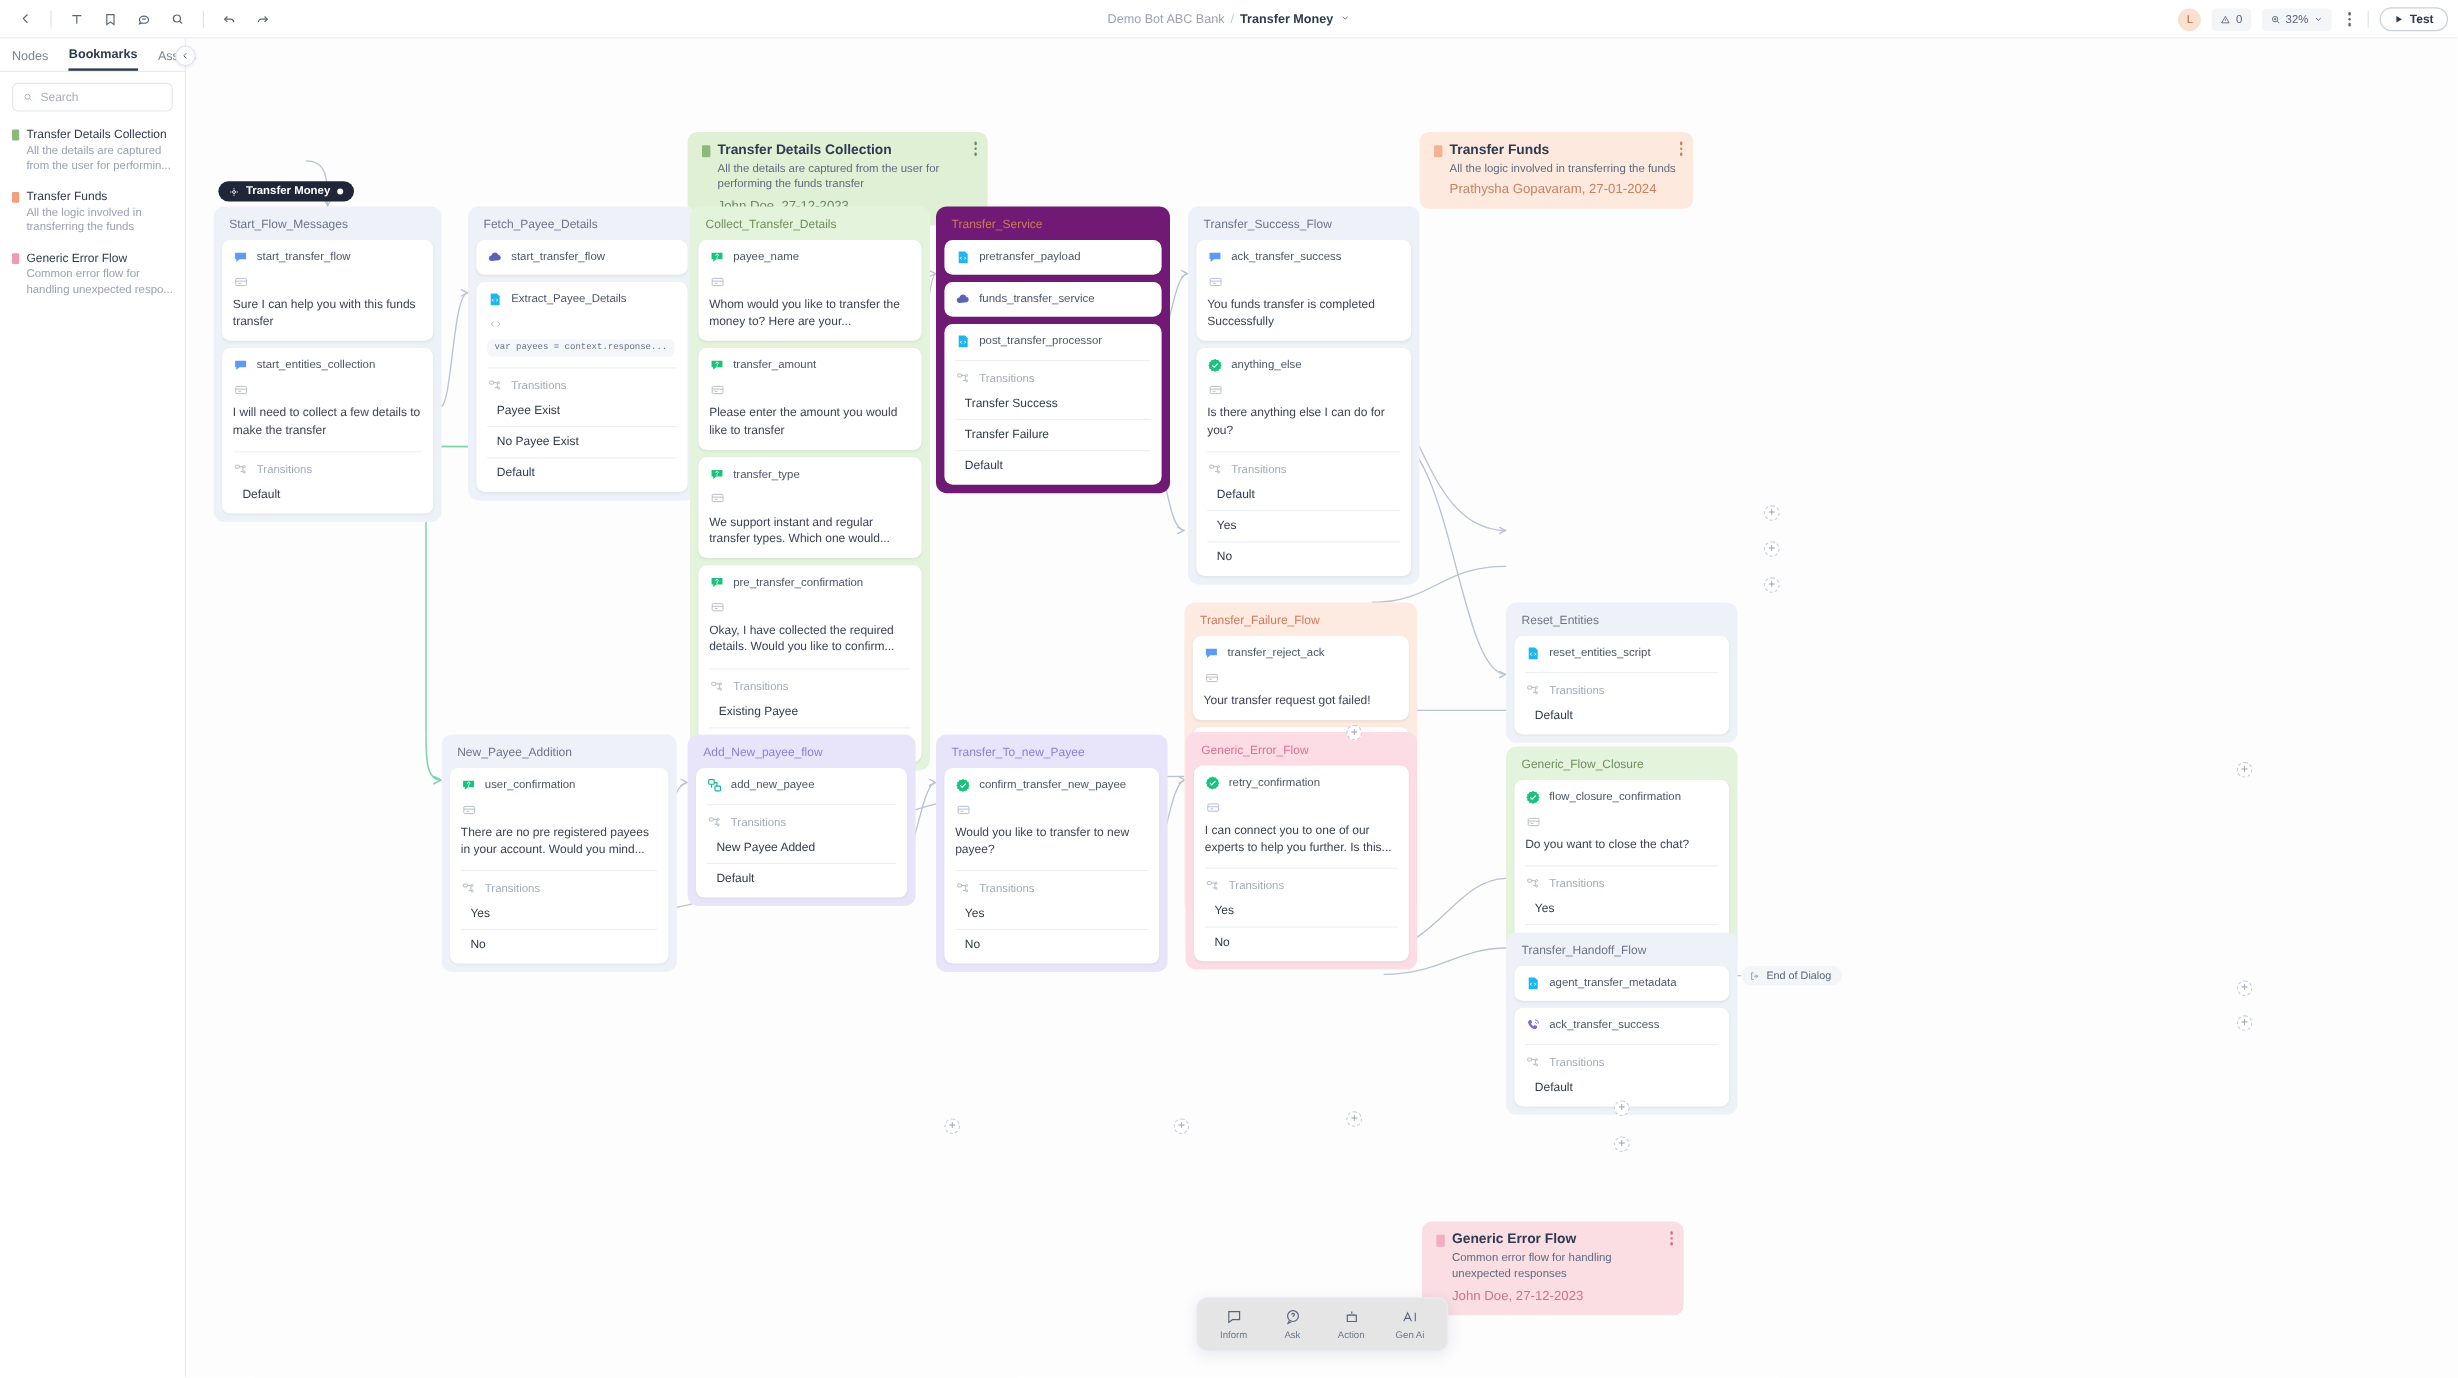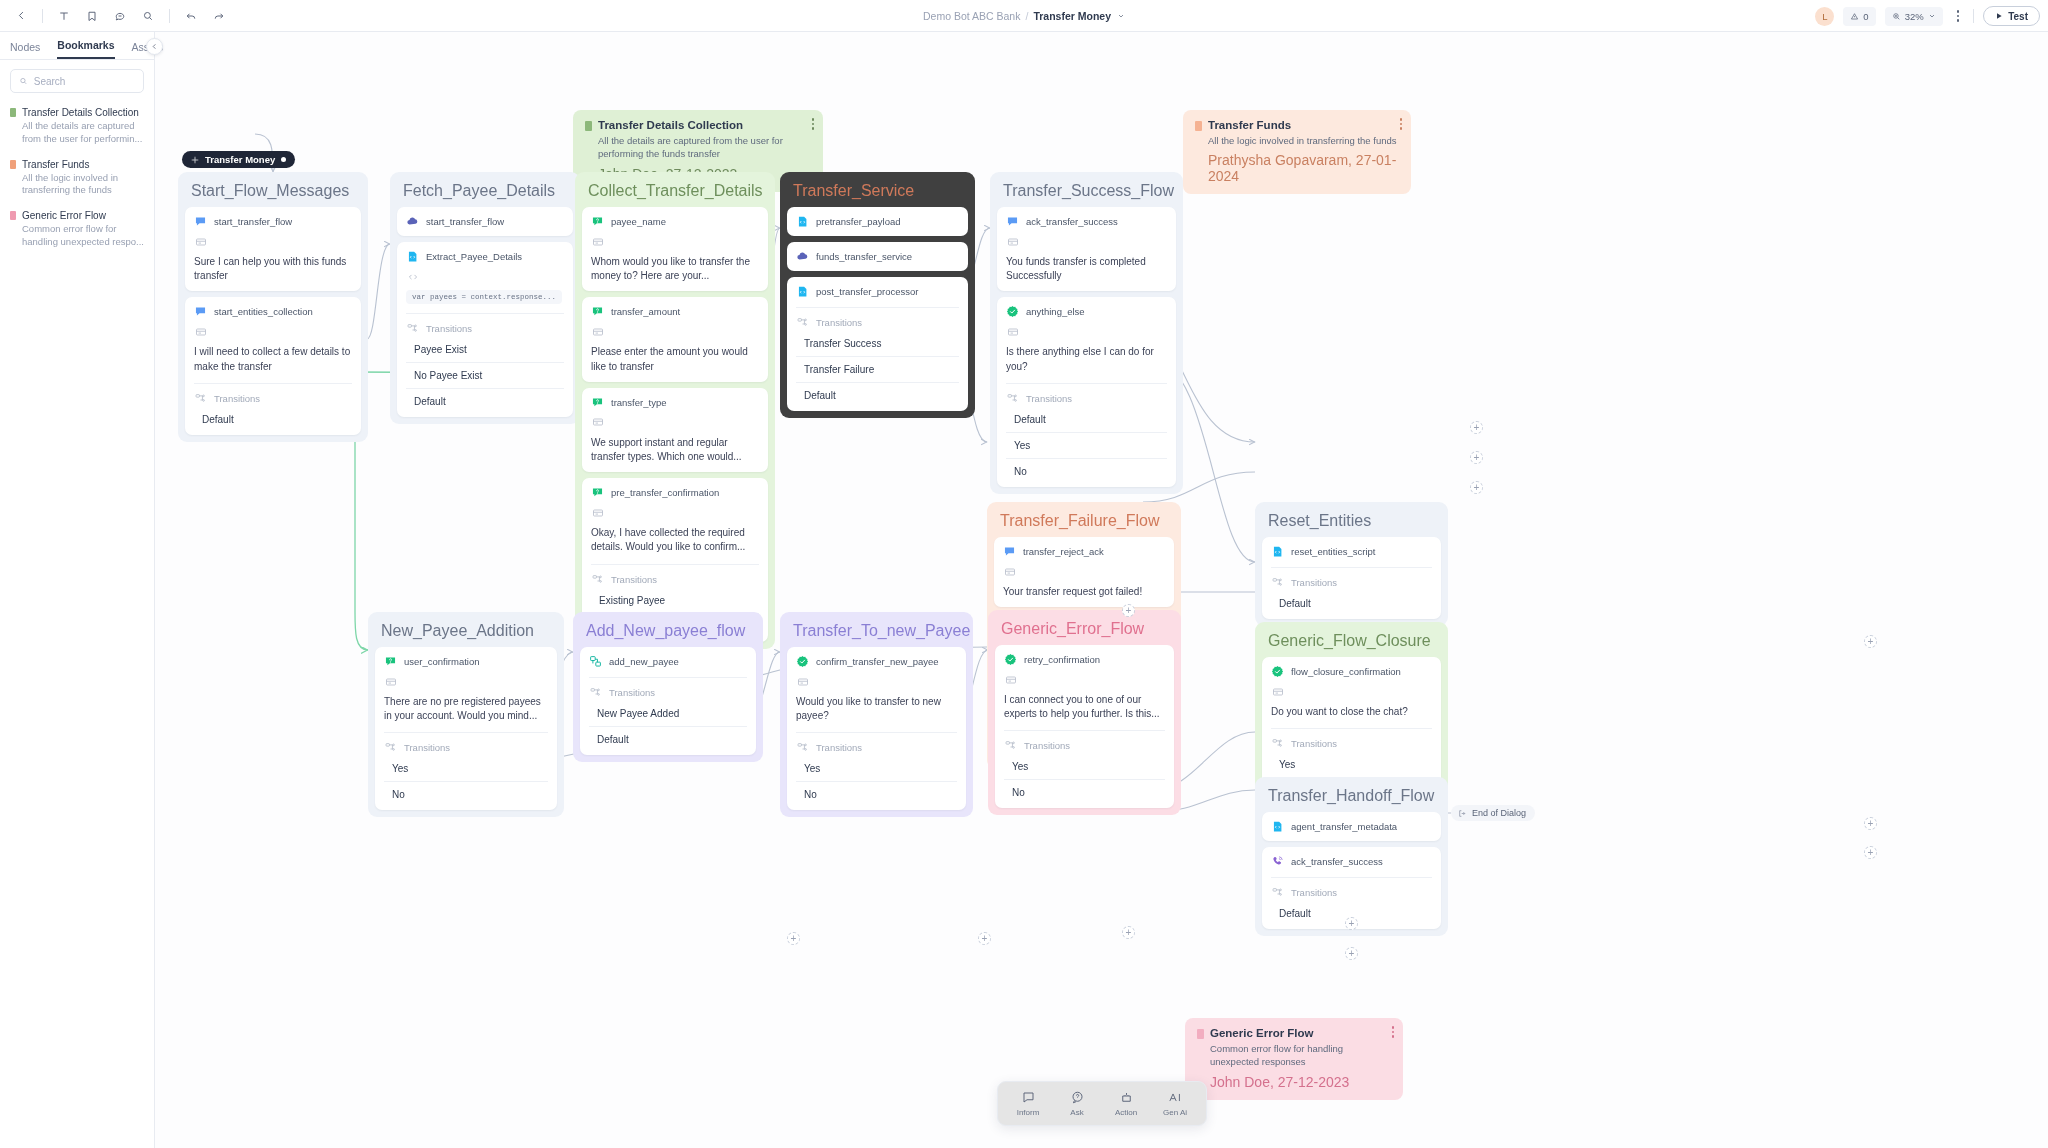--- a/index.html
+++ b/index.html
@@ -102,29 +102,29 @@
   .note {
     position: absolute; border-radius: 8px; padding: 9px 12px 10px 12px;
   }
   .note-green { background: #dff0d5; }
   .note-orange { background: #fde9de; }
   .note-pink  { background: #fbdde4; }
   .note-head { display: flex; align-items: flex-start; gap: 6px; }
   .note-flag { width: 7px; height: 10px; border-radius: 1px; margin-top: 2px; flex: none; }
   .note-title { font-size: 11.5px; font-weight: bold; color: #2f3a4f; }
   .note-desc { font-size: 9.5px; color: #5f6a7e; line-height: 1.42; padding-left: 13px; margin-top: 3px; max-width: 250px; }
-  .note-meta { font-size: 14px; padding-left: 13px; margin-top: 5px; }
+  .note-meta { font-size: 11px; padding-left: 13px; margin-top: 5px; }
   .note-kebab { position: absolute; top: 8px; right: 9px; display:flex; flex-direction:column; gap:2px; cursor:pointer; }
   .note-kebab i { width:2.5px; height:2.5px; border-radius:50%; display:block; }
 
   
   .node {
     position: absolute; border-radius: 9px; padding: 7px; width: 200px;
   }
-  .node-title { font-size: 16px; padding: 3px 6px 7px 6px; }
+  .node-title { font-size: 10px; padding: 3px 6px 7px 6px; }
   .card {
     background: #fff; border-radius: 7px; padding: 8px 9px; margin-bottom: 6px;
     box-shadow: 0 1px 2px rgba(35,45,75,.06);
   }
   .card:last-child { margin-bottom: 0; }
   .crow { display: flex; align-items: flex-start; gap: 7px; }
   .crow + .crow { margin-top: 7px; flex-direction: column; }
   .cicon { width: 13px; height: 13px; flex: none; display:flex; align-items:center; justify-content:center; }
   .cname { font-size: 9.5px; color: #4a5568; line-height: 1.25; padding-top: 1px; }
   .ctext { font-size: 10px; color: #3c4257; line-height: 1.42; }
@@ -620,21 +620,21 @@
                   <circle cx="15.5" cy="5.2" r="1.5"></circle>
                   <circle cx="15.5" cy="13.5" r="1.5"></circle>
                 </svg>
               </span>
               <span class="trans-lbl">Transitions</span>
             </div>
             <div class="trans">Existing Payee</div>
             <div class="trans">New Payee</div>
           </div>
         </div>
-        <div class="node" style="left: 625px; top: 140px; width: 195px; background: #404040;">
+        <div class="node" style="left: 625px; top: 140px; width: 195px; background: #701a75;">
           <div class="node-title" style="color: rgb(208, 121, 90);">Transfer_Service</div>
           <div class="card">
             <div class="crow">
               <span class="cicon">
                 <svg width="13" height="13" viewBox="0 0 20 20">
                   <path d="M4.5 2.5h8l3.5 3.5v11.5h-11.5z" fill="#1fb6f0"></path>
                   <path d="M8.2 9.3L6.6 11l1.6 1.7M11.8 9.3L13.4 11l-1.6 1.7" fill="none" stroke="#fff" stroke-width="1.2"></path>
                 </svg>
               </span>
               <span class="cname">pretransfer_payload</span>

